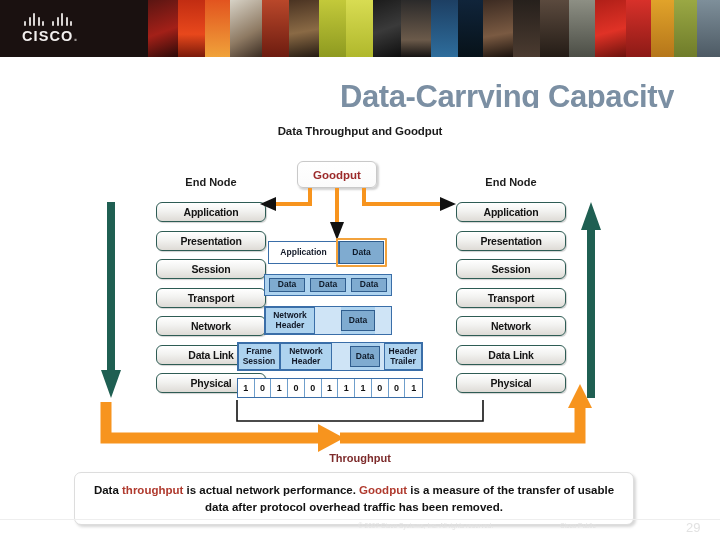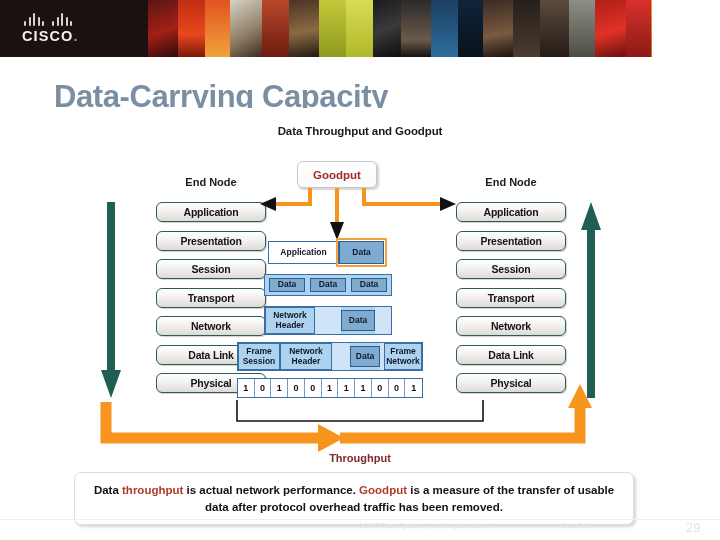--- a/index.html
+++ b/index.html
@@ -12,24 +12,23 @@
     height: 540px;
     position: relative;
     overflow: hidden;
     font-family: "Liberation Sans", sans-serif;
   }
 
   
   .banner {
     position: absolute;
     left: 0; top: 0;
-    width: 617px; height: 57px;
+    width: 720px; height: 57px;
     background: #1a1110;
     overflow: hidden;
-    padding-left: 35px;
   }
   .banner-photos {
     position: absolute;
     left: 148px; top: 0;
     width: 572px; height: 57px;
     display: flex;
   }
   .ph { height: 57px; position: relative; overflow: hidden; }
   .ph::after {
     content: "";
@@ -81,20 +80,21 @@
     top: 78px;
     width: 620px;
     height: 30px;
     overflow: hidden;
     color: #7b8fa3;
     font-size: 31px;
     font-weight: bold;
     letter-spacing: -0.4px;
     line-height: 38px;
     font-family: "Liberation Sans", sans-serif;
+    text-align: right;
   }
 
   
   .figure {
     position: absolute;
     left: 60px; top: 116px;
     width: 600px; height: 410px;
     background: #ffffff;
   }
   .fig-title {
@@ -395,21 +395,21 @@
       <div class="cell data" style="width:34px; margin:3px 0;">Data</div>
       <div class="cell pad" style="flex:1;"></div>
     </div>
 
     <div class="enc-row" style="left:2px; top:226px; width:186px; height:29px;">
       <div class="cell hdr" style="width:42px;">Frame Session</div>
       <div class="cell hdr" style="width:52px;">Network Header</div>
       <div class="cell pad" style="width:18px;"></div>
       <div class="cell data" style="width:30px; margin:3px 0;">Data</div>
       <div class="cell pad" style="width:4px;"></div>
-      <div class="cell hdr" style="flex:1;">Frame Network</div>
+      <div class="cell hdr" style="flex:1;">Header Trailer</div>
     </div>
 
     <div class="bits" style="left:2px; top:262px; width:186px; height:20px;">
       <div class="bit">1</div>
       <div class="bit">0</div>
       <div class="bit">1</div>
       <div class="bit">0</div>
       <div class="bit">0</div>
       <div class="bit">1</div>
       <div class="bit">1</div>

